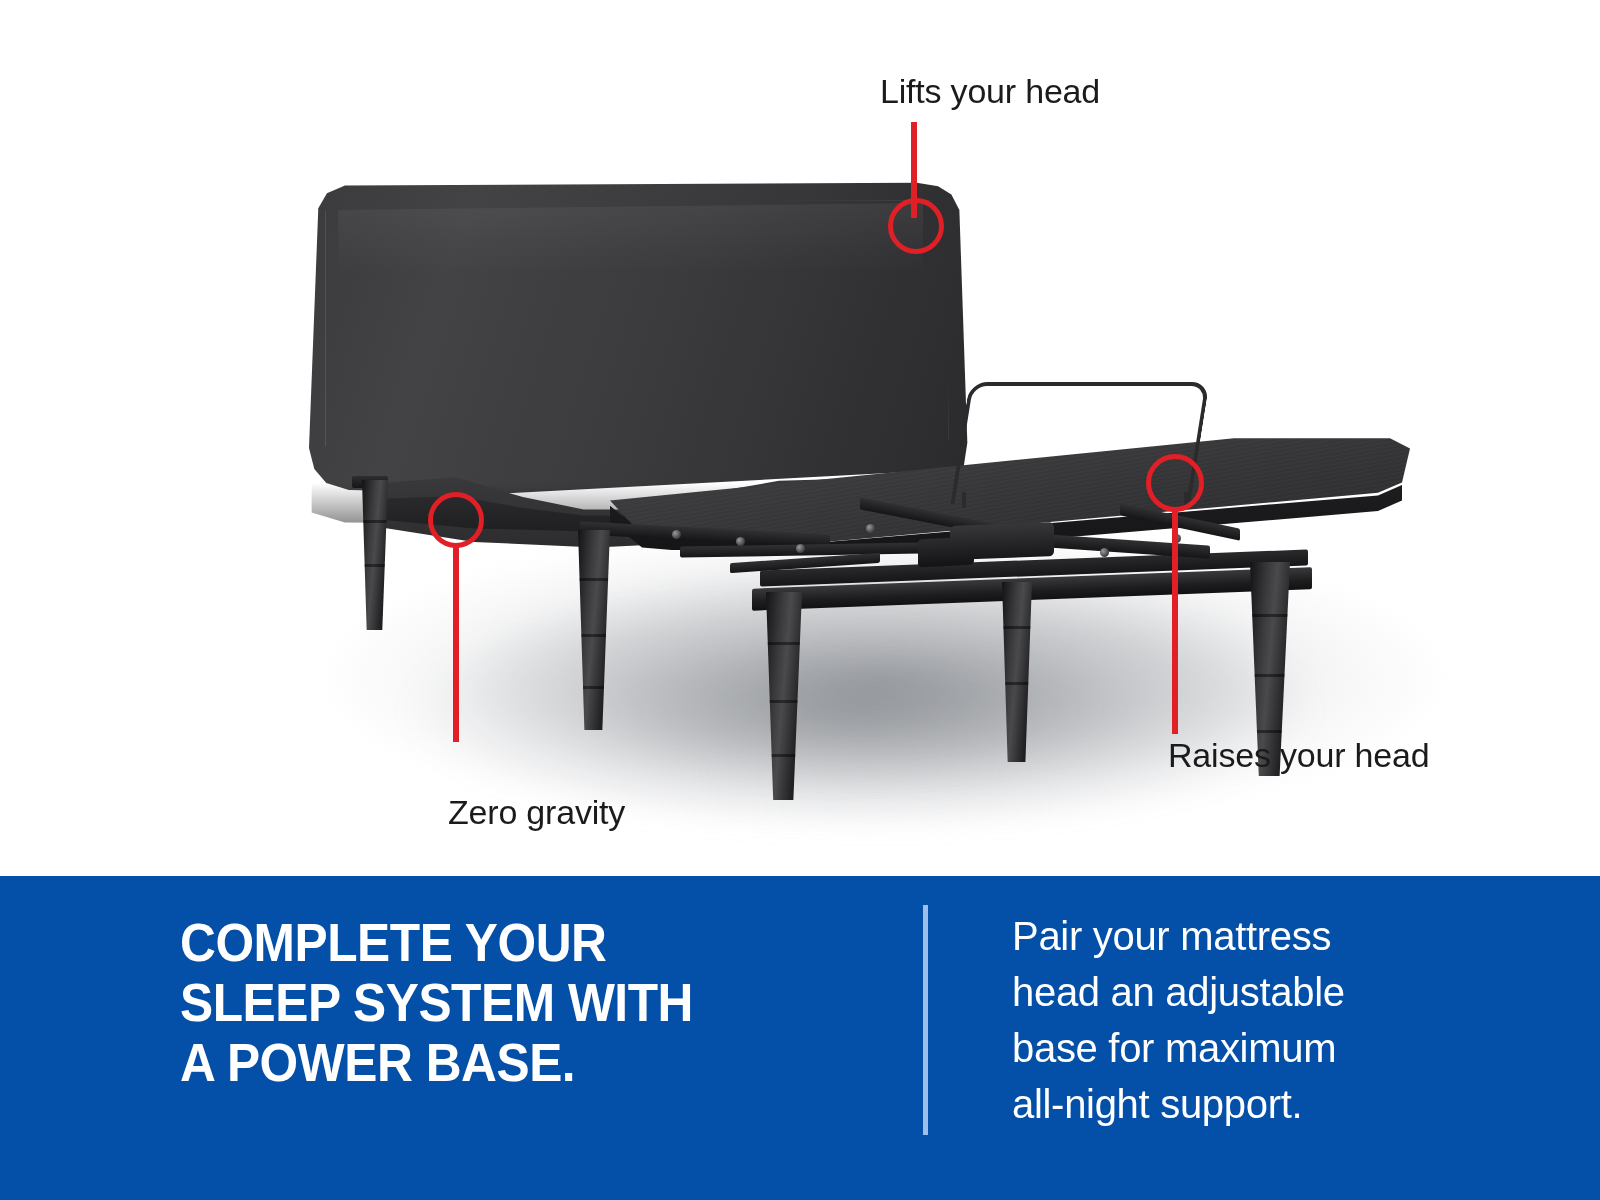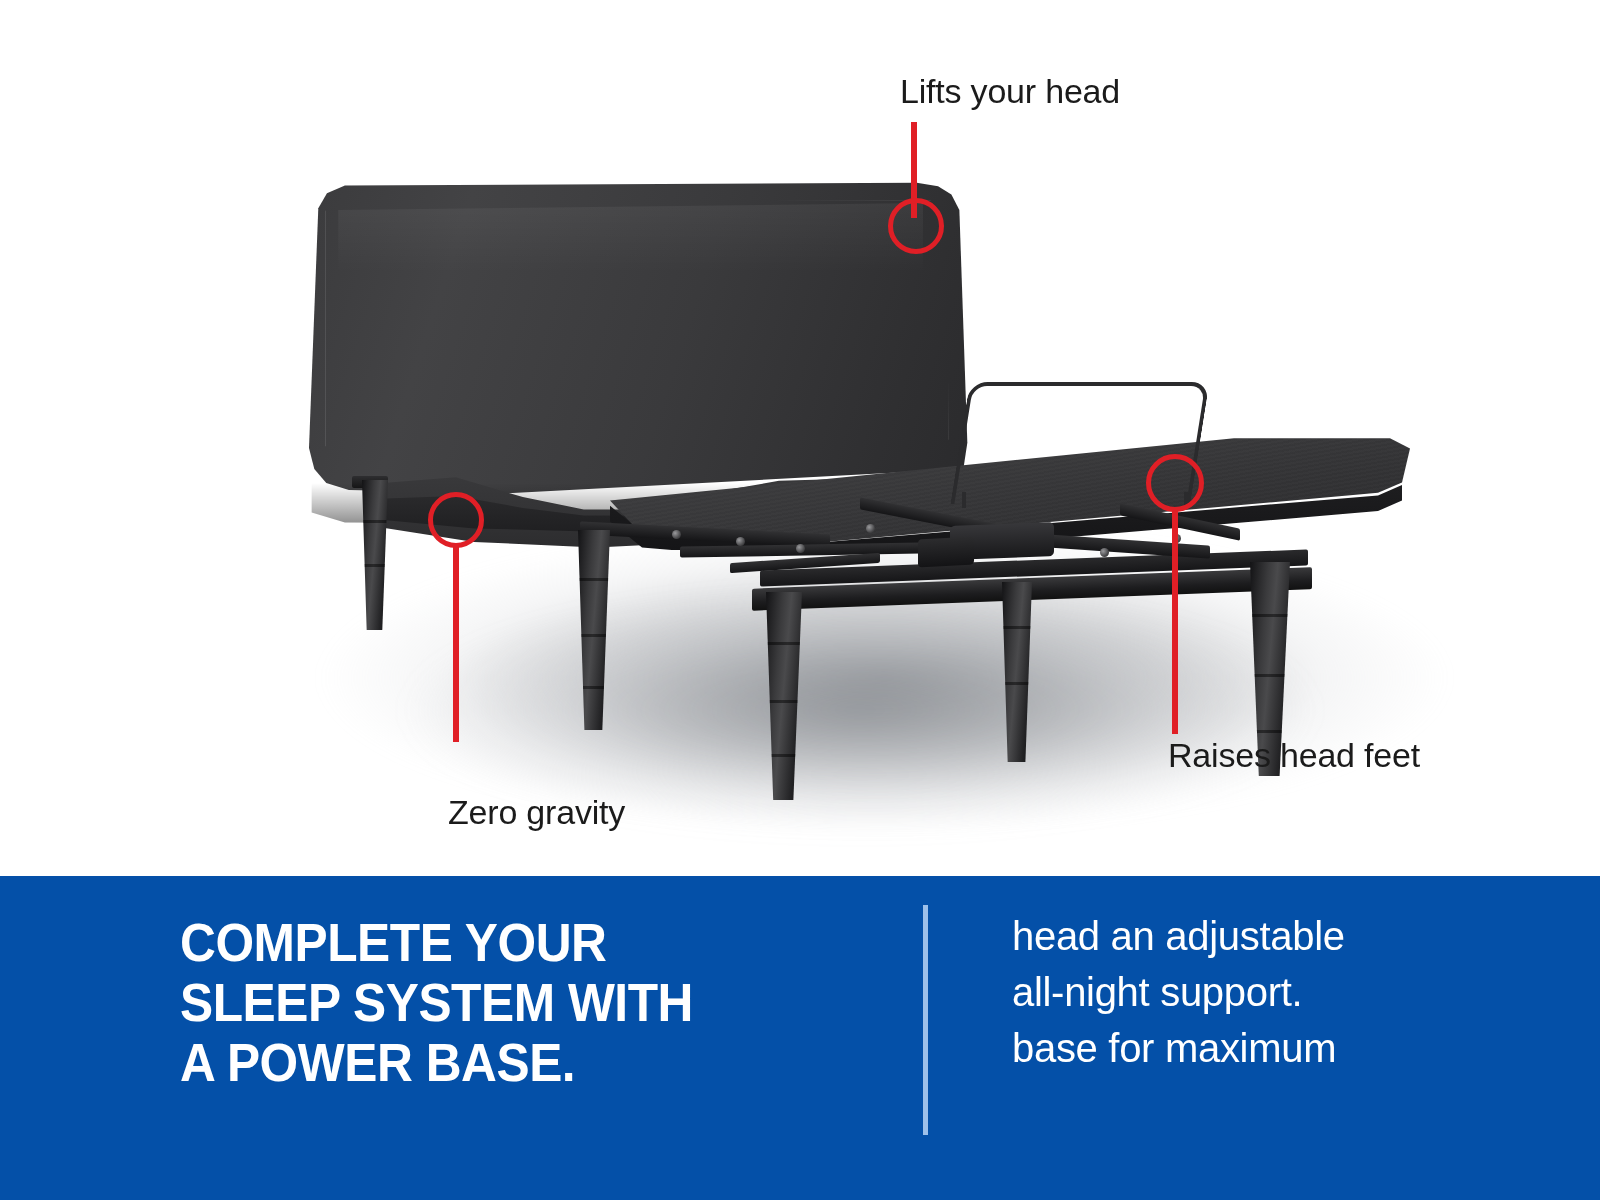--- a/index.html
+++ b/index.html
@@ -261,40 +261,41 @@
 
       <div class="leg" style="left:1250px;top:562px;width:40px;height:214px;clip-path:polygon(0 0,100% 0,74% 100%,22% 100%);">
         <div class="band" style="top:52px;"></div>
         <div class="band" style="top:112px;"></div>
         <div class="band" style="top:168px;"></div>
       </div>
     </div>
 
     <div class="callout-line" style="left:911px;top:122px;width:6px;height:96px;"></div>
     <div class="ring" style="left:888px;top:198px;width:56px;height:56px;"></div>
-    <div class="callout-label" style="left:900px;top:72px;">Lifts your head</div>
+    <div class="callout-label" style="left:880px;top:72px;">Lifts your head</div>
 
     <div class="ring" style="left:428px;top:492px;width:56px;height:56px;"></div>
     <div class="callout-line" style="left:453px;top:546px;width:6px;height:196px;"></div>
     <div class="callout-label" style="left:448px;top:793px;">Zero gravity</div>
 
     <div class="ring" style="left:1146px;top:454px;width:58px;height:58px;"></div>
     <div class="callout-line" style="left:1172px;top:510px;width:6px;height:224px;"></div>
-    <div class="callout-label" style="left:1168px;top:736px;">Raises head feet</div>
+    <div class="callout-label" style="left:1168px;top:736px;">Raises your head</div>
   </div>
 
   <div class="banner"></div>
 
   <h1 class="headline">
     <span class="ln">COMPLETE YOUR</span>
     <span class="ln">SLEEP SYSTEM WITH</span>
     <span class="ln">A POWER BASE.</span>
   </h1>
 
   <div class="divider"></div>
 
   <p class="subcopy">
+    <span class="ln">Pair your mattress</span>
     <span class="ln">head an adjustable</span>
+    <span class="ln">base for maximum</span>
     <span class="ln">all-night support.</span>
-    <span class="ln">base for maximum</span>
   </p>
 
 </div>
 
 </body></html>

